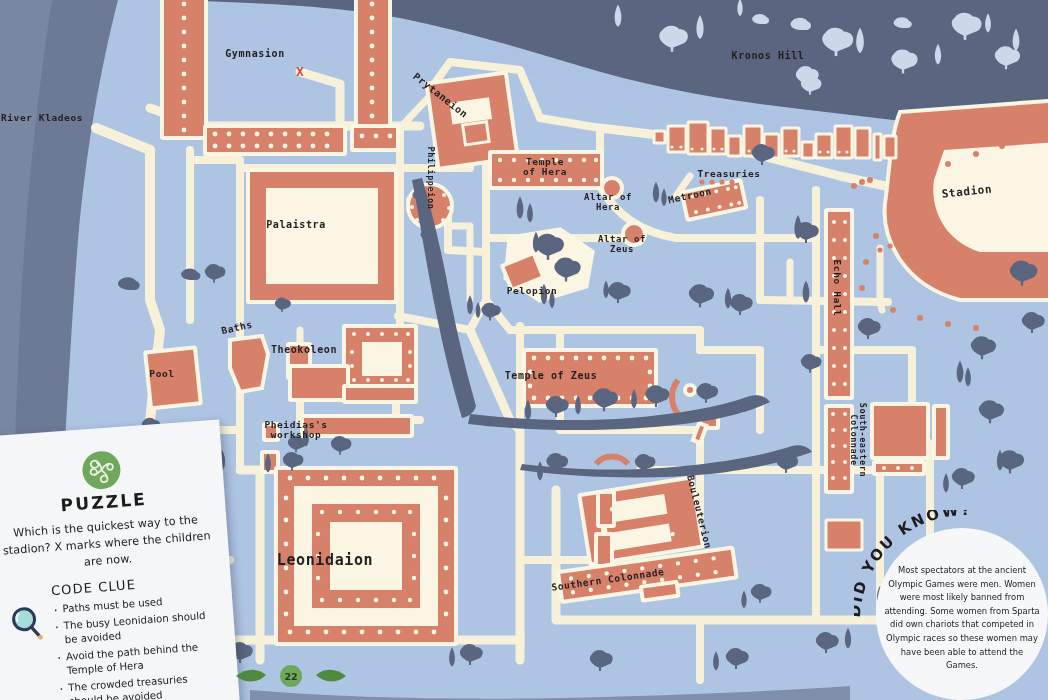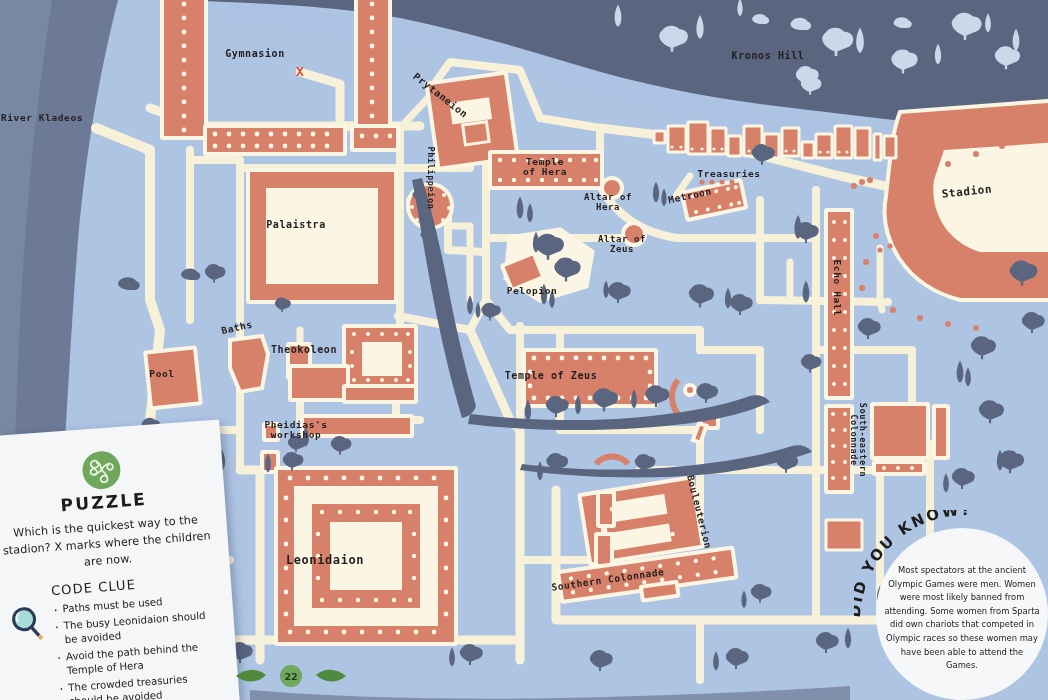--- a/index.html
+++ b/index.html
@@ -788,21 +788,21 @@
       <div class="maplabel" style="font-size: 10px; color: rgb(35, 31, 32); left: 296px; top: 225px; transform: translate(-50%, -50%) rotate(0deg);">Palaistra</div>
       <div class="maplabel" style="font-size: 9.5px; color: rgb(35, 31, 32); left: 837px; top: 288px; transform: translate(-50%, -50%) rotate(90deg);">Echo Hall</div>
       <div class="maplabel" style="font-size: 8.5px; color: rgb(35, 31, 32); left: 858px; top: 440px; transform: translate(-50%, -50%) rotate(90deg);">South-eastern
 Colonnade</div>
       <div class="maplabel" style="font-size: 9.5px; color: rgb(35, 31, 32); left: 162px; top: 374px; transform: translate(-50%, -50%) rotate(0deg);">Pool</div>
       <div class="maplabel" style="font-size: 9.5px; color: rgb(35, 31, 32); left: 237px; top: 328px; transform: translate(-50%, -50%) rotate(-13deg);">Baths</div>
       <div class="maplabel" style="font-size: 10px; color: rgb(35, 31, 32); left: 304px; top: 350px; transform: translate(-50%, -50%) rotate(0deg);">Theokoleon</div>
       <div class="maplabel" style="font-size: 9.5px; color: rgb(35, 31, 32); left: 296px; top: 382px; transform: translate(-50%, -50%) rotate(0deg); margin-top: 48px;">Pheidias's
 workshop</div>
       <div class="maplabel" style="font-size: 10px; color: rgb(35, 31, 32); left: 551px; top: 376px; transform: translate(-50%, -50%) rotate(0deg);">Temple of Zeus</div>
-      <div class="maplabel" style="font-size: 12px; color: rgb(35, 31, 32); left: 325px; top: 560px; transform: translate(-50%, -50%) rotate(0deg);">Leonidaion</div>
+      <div class="maplabel" style="font-size: 15px; color: rgb(35, 31, 32); left: 325px; top: 560px; transform: translate(-50%, -50%) rotate(0deg);">Leonidaion</div>
       <div class="maplabel" style="font-size: 9.5px; color: rgb(35, 31, 32); left: 699px; top: 512px; transform: translate(-50%, -50%) rotate(76deg);">Bouleuterion</div>
       <div class="maplabel" style="font-size: 9.5px; color: rgb(35, 31, 32); left: 608px; top: 580px; transform: translate(-50%, -50%) rotate(-8deg);">Southern Colonnade</div>
     </div>
 
   <div class="xmark" id="xmark" style="left: 296px; top: 64px;">X</div>
 
   <div id="puzzle-card">
     <svg class="triskel" width="40" height="40" viewBox="0 0 40 40">
       <circle cx="20" cy="20" r="19" fill="#6fa85c"></circle>
       <g fill="none" stroke="#e8f2e2" stroke-width="1.7" stroke-linecap="round">

